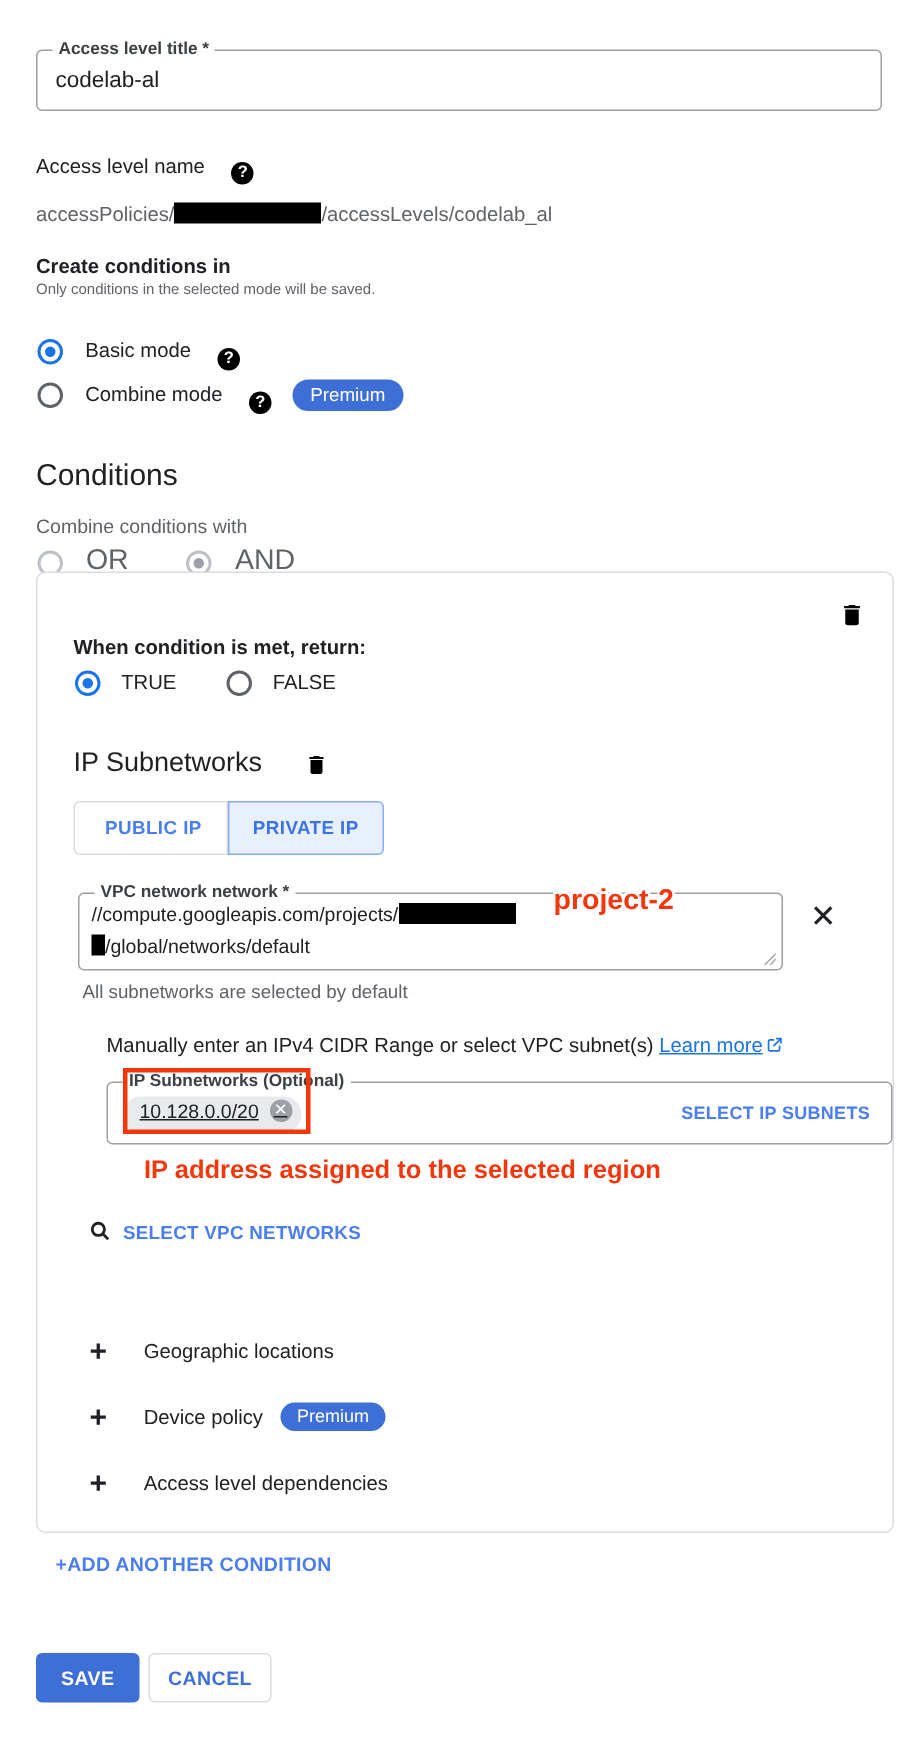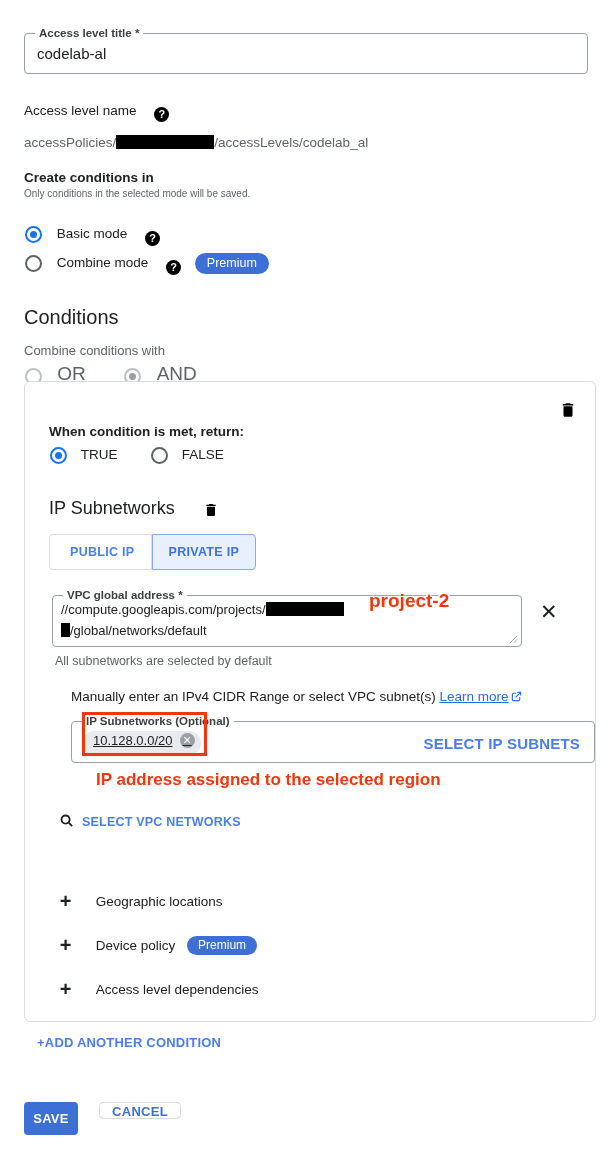--- a/index.html
+++ b/index.html
@@ -239,21 +239,21 @@
     border-radius: 50%;
     background: #9aa0a6;
     color: #fff;
     font-size: 11px; line-height: 15px;
     text-align: center;
     margin-left: 7px;
     font-family: "Liberation Sans", sans-serif;
   }
   #select-ip-subnets {
     position: absolute; right: 14px; top: 13px;
-    font-size: 15px; font-weight: bold; letter-spacing: .2px;
+    font-size: 12px; font-weight: bold; letter-spacing: .2px;
     color: #4a7ef0;
   }
 
   #select-vpc-networks {
     position: absolute; left: 58px; top: 812px;
     font-size: 12.5px; font-weight: bold; letter-spacing: .2px;
     color: #4a7ef0; white-space: nowrap;
   }
   #select-vpc-networks .mag { margin-right: 8px; vertical-align: -2px; }
 
@@ -275,30 +275,30 @@
 
   #add-condition {
     position: absolute; left: 37px; top: 1035px;
     font-size: 13px; font-weight: bold; letter-spacing: .2px;
     color: #4a7ef0;
   }
 
   
   #save-button {
     position: absolute; left: 24px; top: 1102px;
-    width: 54px; height: 33px;
+    width: 69px; height: 33px;
     background: #3d6fd6; color: #fff;
     border: none; border-radius: 4px;
     font-size: 13px; font-weight: bold; letter-spacing: .3px;
     font-family: "Liberation Sans", sans-serif;
     cursor: pointer;
   }
   #cancel-button {
     position: absolute; left: 99px; top: 1102px;
-    width: 82px; height: 17px;
+    width: 82px; height: 33px;
     background: #fff; color: #3d6fd6;
     border: 1px solid #dadce0; border-radius: 4px;
     font-size: 13px; font-weight: bold; letter-spacing: .3px;
     font-family: "Liberation Sans", sans-serif;
     cursor: pointer;
   }
 
   
   .anno-text {
     position: absolute;
@@ -382,21 +382,21 @@
       <path d="M6 19c0 1.1.9 2 2 2h8c1.1 0 2-.9 2-2V7H6v12zM19 4h-3.5l-1-1h-5l-1 1H5v2h14V4z"></path>
     </svg>
   </div>
 
   <div id="ip-toggle">
     <div class="toggle-btn first">PUBLIC IP</div>
     <div class="toggle-btn last sel">PRIVATE IP</div>
   </div>
 
   <div class="outlined" id="vpc-field">
-    <span class="legend">VPC global address *</span>
+    <span class="legend">VPC network network *</span>
     <span class="line1"><span>//compute.googleapis.com/projects/</span><span class="redact" style="width:78px;"></span></span>
     <span class="line2"><span class="redact" style="width:9px;"></span><span>/global/networks/default</span></span>
     <svg id="vpc-resize" viewBox="0 0 10 10" stroke="#9aa0a6" stroke-width="1">
       <line x1="9" y1="1" x2="1" y2="9"></line>
         <line x1="9" y1="5" x2="5" y2="9"></line>
     </svg>
   </div>
   <div id="vpc-clear">✕</div>
   <div id="vpc-hint">All subnetworks are selected by default</div>
 

